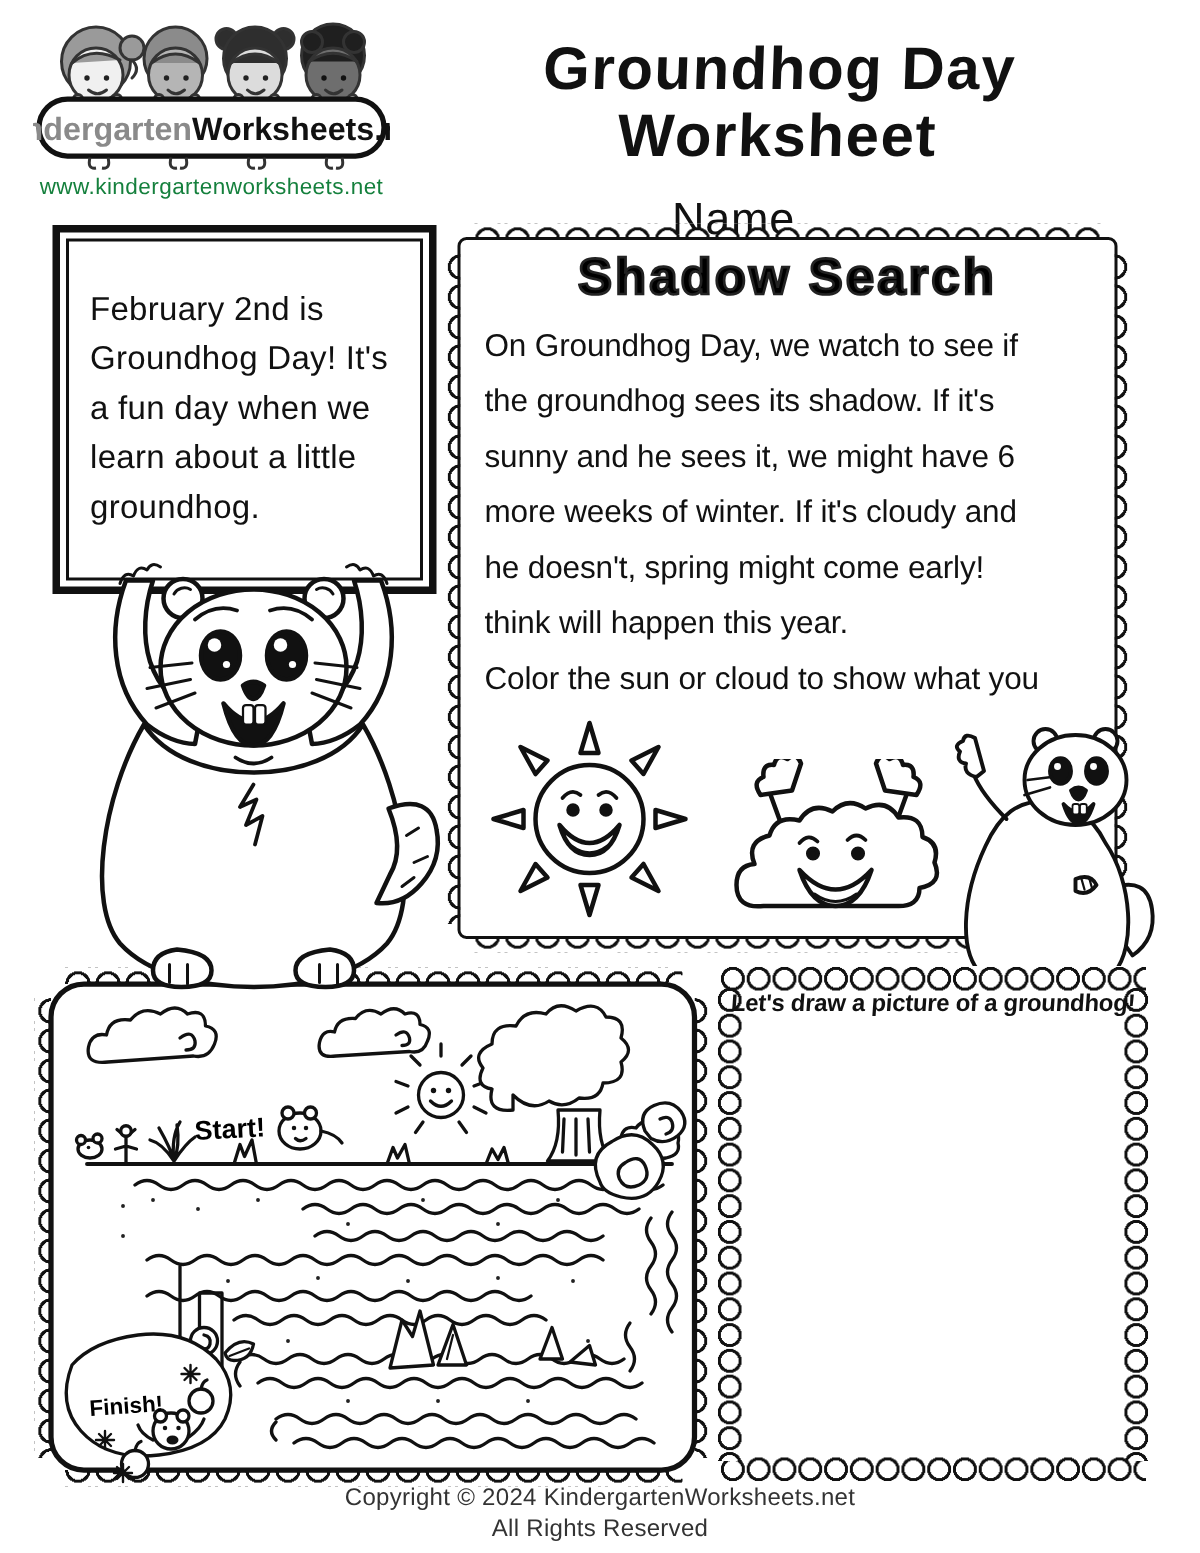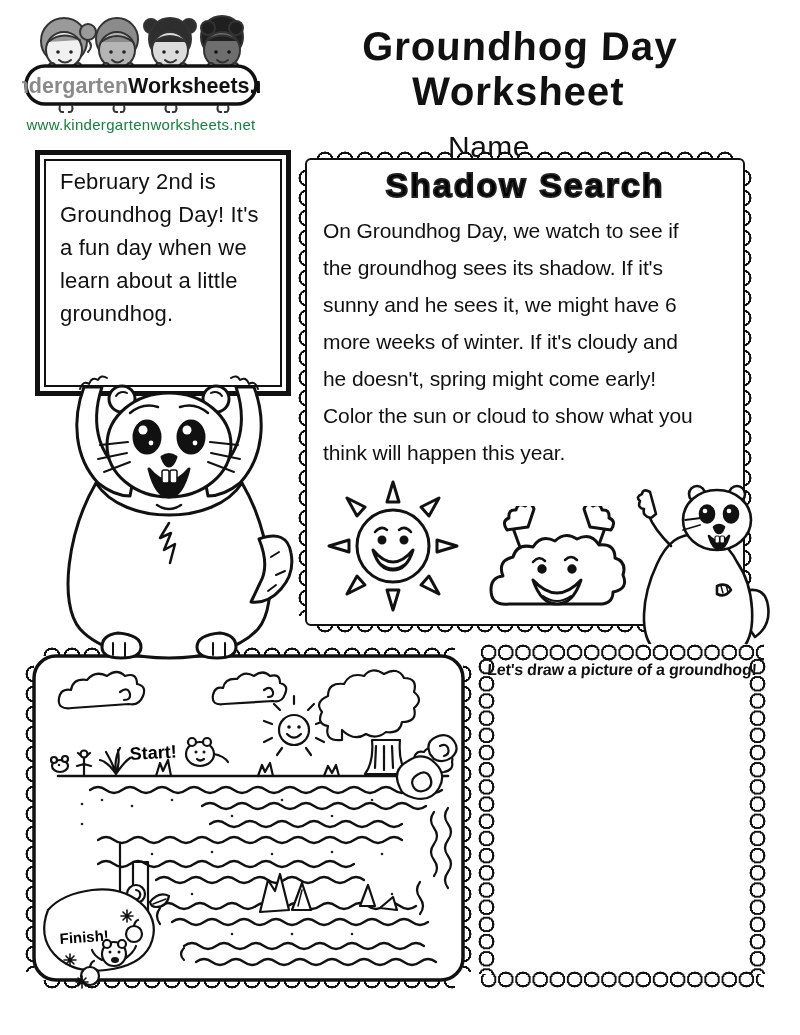--- a/index.html
+++ b/index.html
@@ -13,21 +13,21 @@
   .title{position:absolute;left:276px;top:24px;width:486px;text-align:center;
          font-size:40px;font-weight:700;letter-spacing:1px;transform:skewX(-2deg);}
   .name-row{position:absolute;left:448px;top:104px;width:300px;margin-top:26px;}
   .name-label{font-size:30px;letter-spacing:.5px;}
   .name-line{display:inline-block;width:214px;height:32px;border-bottom:2.5px solid #111;
              vertical-align:bottom;}
 
   
   .sign{position:absolute;left:35px;top:150px;width:256px;height:246px;
         border:5px solid #111;background:#fff;z-index:2;box-sizing:border-box;}
-  .sign-inner{position:absolute;inset:4px;border:2px solid #111;padding:4px 10px 0 14px;
+  .sign-inner{position:absolute;inset:4px;border:2px solid #111;padding:28px 10px 0 14px;
               font-size:22px;line-height:33px;letter-spacing:.2px;font-weight:500;}
 
   
   .big-ghog{position:absolute;left:38px;top:368px;width:262px;height:296px;z-index:3;}
 
   
   .sc-t,.sc-b,.sc-l,.sc-r{position:absolute;}
   .sc-t{top:-9px;left:10px;right:10px;height:11px;background-repeat:repeat-x;background-size:20px 11px;
     background-image:radial-gradient(circle 9px at 10px 11px,#fff 0px,#fff 6.4px,#111 6.5px,#111 8.4px,transparent 8.6px);}
   .sc-b{bottom:-9px;left:10px;right:10px;height:11px;background-repeat:repeat-x;background-size:20px 11px;
@@ -202,22 +202,22 @@
     <div class="sc-l"></div>
     <div class="sc-r"></div>
     <div class="shadow-frame"></div>
     <div class="shadow-title">Shadow Search</div>
     <div class="shadow-body">
       <div>On Groundhog Day, we watch to see if</div>
       <div>the groundhog sees its shadow. If it's</div>
       <div>sunny and he sees it, we might have 6</div>
       <div>more weeks of winter. If it's cloudy and</div>
       <div>he doesn't, spring might come early!</div>
+      <div>think will happen this year.</div>
       <div>Color the sun or cloud to show what you</div>
-      <div>think will happen this year.</div>
     </div>
 
     <svg class="icon-sun" viewBox="0 0 140 140">
       <g stroke="#111" stroke-width="3" fill="#fff" stroke-linejoin="round" stroke-linecap="round">
         <path d="M70 6 L76 26 L64 26 Z"></path>
           <path d="M116 22 L106 40 L98 31 Z"></path>
         <path d="M134 70 L114 76 L114 64 Z"></path>
           <path d="M116 118 L98 109 L106 100 Z"></path>
         <path d="M70 134 L64 114 L76 114 Z"></path>
           <path d="M24 118 L34 100 L42 109 Z"></path>
@@ -416,14 +416,18 @@
 
   <div class="draw-box">
     <div class="bd-h bd-top"></div>
     <div class="bd-h bd-bot"></div>
     <div class="bd-v bd-left"></div>
     <div class="bd-v bd-right"></div>
     <div class="draw-prompt">Let's draw a picture of a groundhog!</div>
     <div class="draw-area"></div>
   </div>
 
+  <div class="footer">
+    <div>Copyright © 2024 KindergartenWorksheets.net</div>
+    <div>All Rights Reserved</div>
+  </div>
 
 </div>
 
 </body></html>

